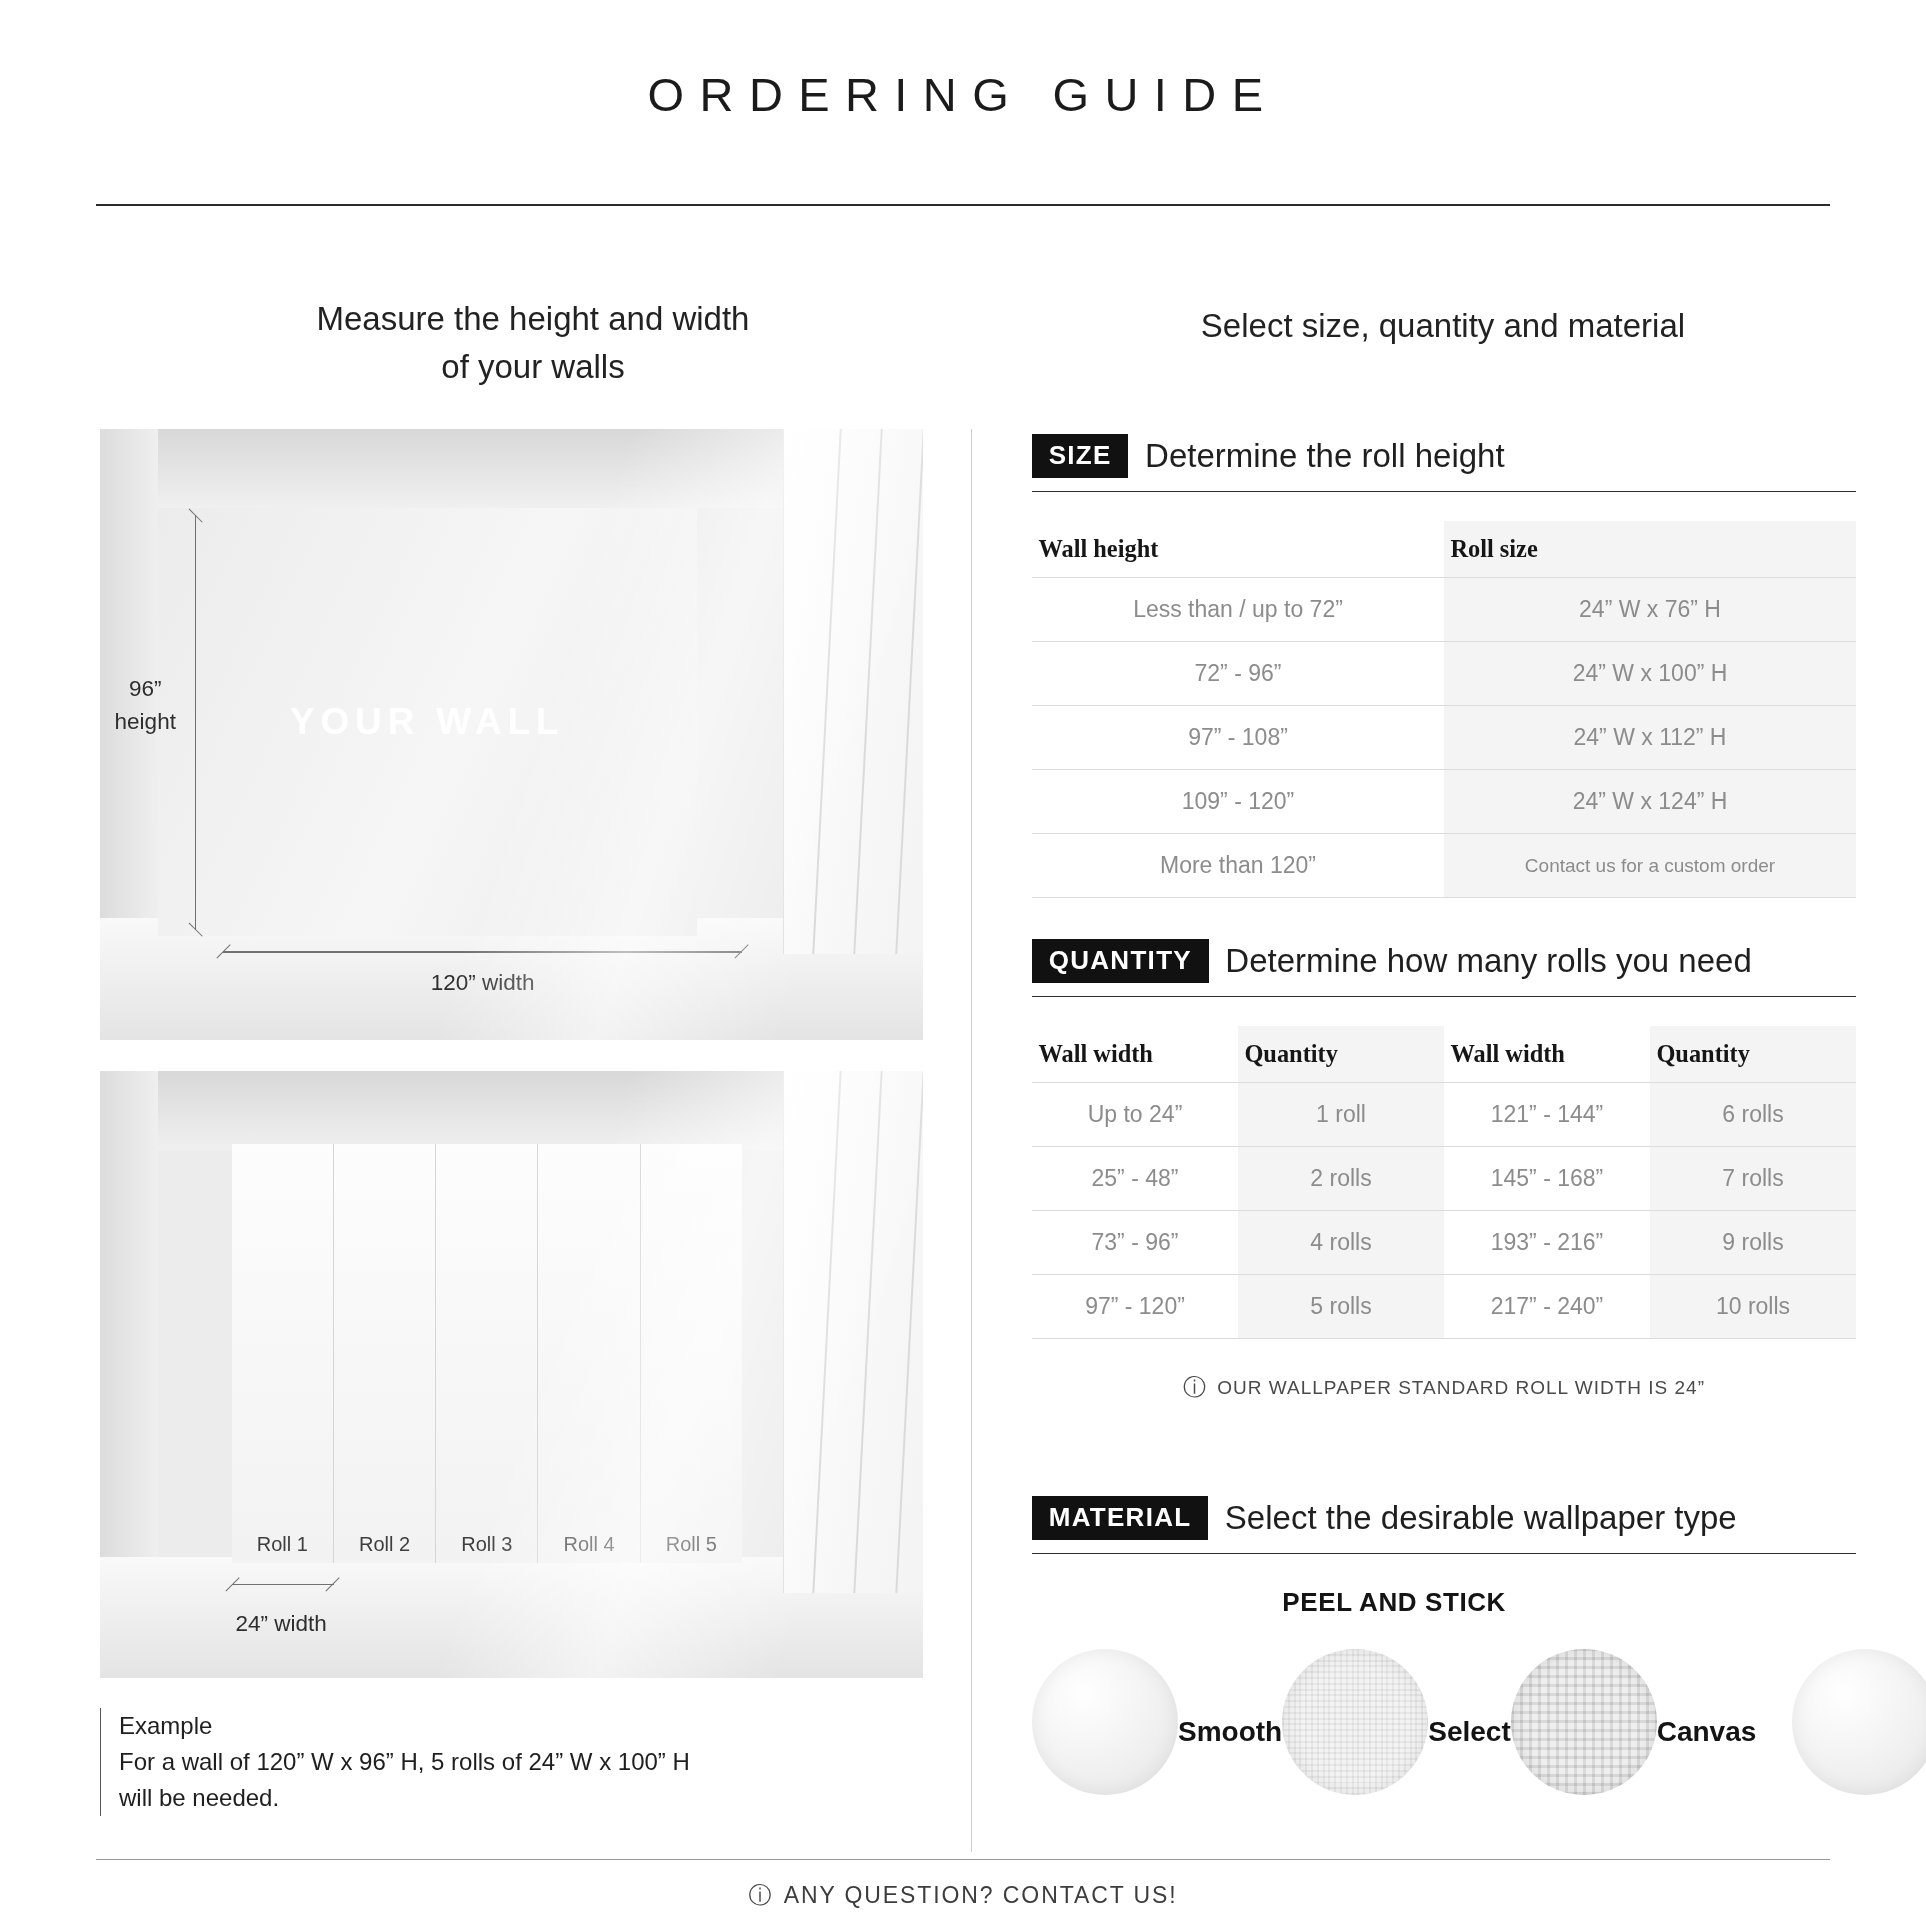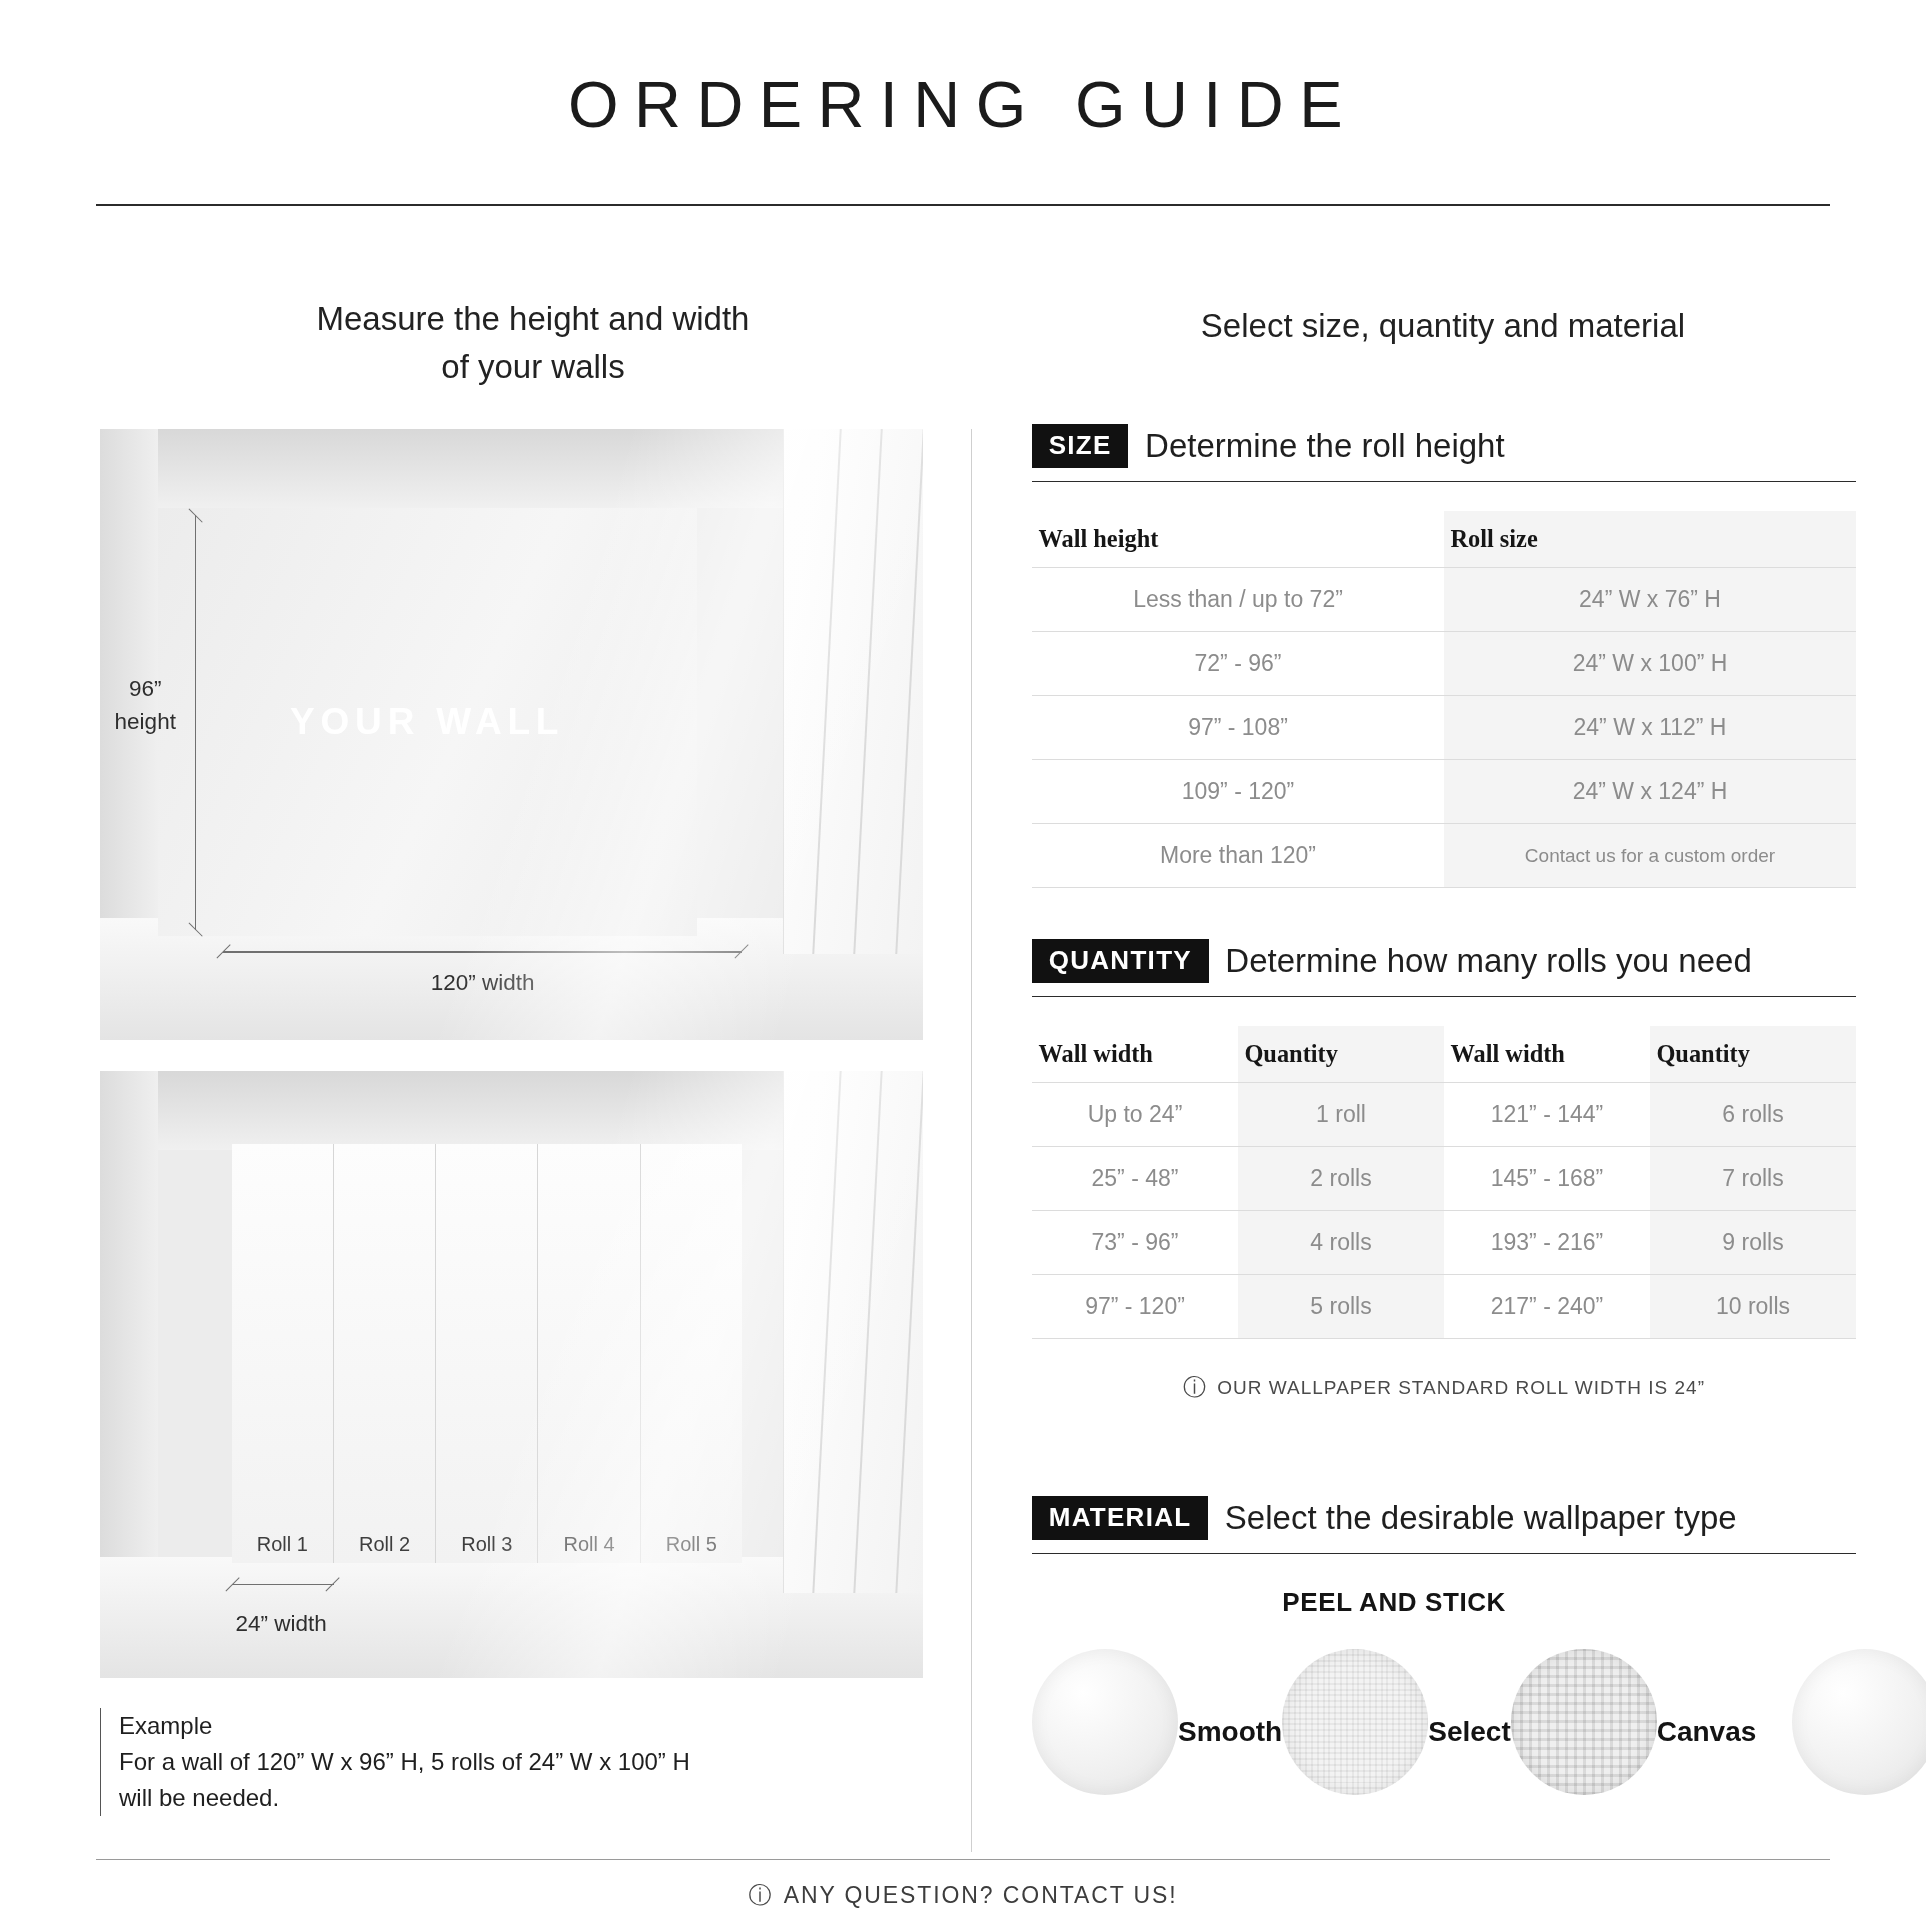--- a/index.html
+++ b/index.html
@@ -6,21 +6,21 @@
   body {
     width:1926px; height:1926px; background:#ffffff;
     font-family:"Liberation Sans", sans-serif; color:#1c1c1c;
     position:relative; overflow:hidden;
   }
   .canvas { position:relative; width:1926px; height:1926px; }
 
   
   .title {
     position:absolute; top:67px; left:0; width:100%;
-    text-align:center; font-size:65px; font-weight:500;
+    text-align:center; font-size:47px; font-weight:500;
     letter-spacing:15.4px; color:#1b1b1b;
   }
   .rule { position:absolute; background:#2b2b2b; }
   .top-rule { top:204px; left:96px; width:1734px; height:1.9px; }
 
   
   .left-heading {
     position:absolute; left:148px; top:295px; width:770px;
     text-align:center; font-size:33px; font-weight:500; line-height:1.45; color:#222;
   }
@@ -111,21 +111,21 @@
     position:absolute; left:100px; top:1708px; width:796px;
     border-left:1.9px solid #555; padding-left:18px;
     font-size:24px; line-height:1.5; color:#1f1f1f;
   }
 
   
   .col-divider { position:absolute; left:971px; top:429px; width:1.3px; height:1423px; background:#cfcfcf; }
 
   
   .panel-section { position:absolute; left:1032px; width:824px; }
-  .size-section { top:424px; }
+  .size-section { top:434px; }
   .quantity-section { top:939px; }
   .material-section { top:1496px; }
 
   .section-head {
     display:flex; align-items:center; gap:16.7px;
     border-bottom:1.9px solid #2b2b2b; padding-bottom:13px;
   }
   .badge {
     background:#111; color:#fff; font-weight:bold; font-size:26px;
     letter-spacing:1.3px; padding:6.4px 16.7px; flex:0 0 auto;

